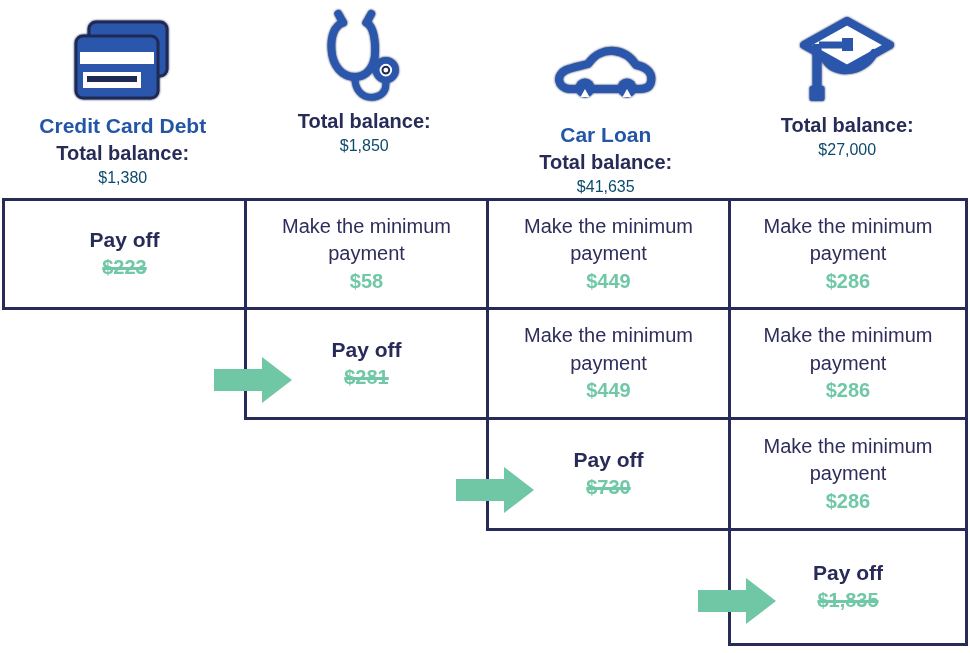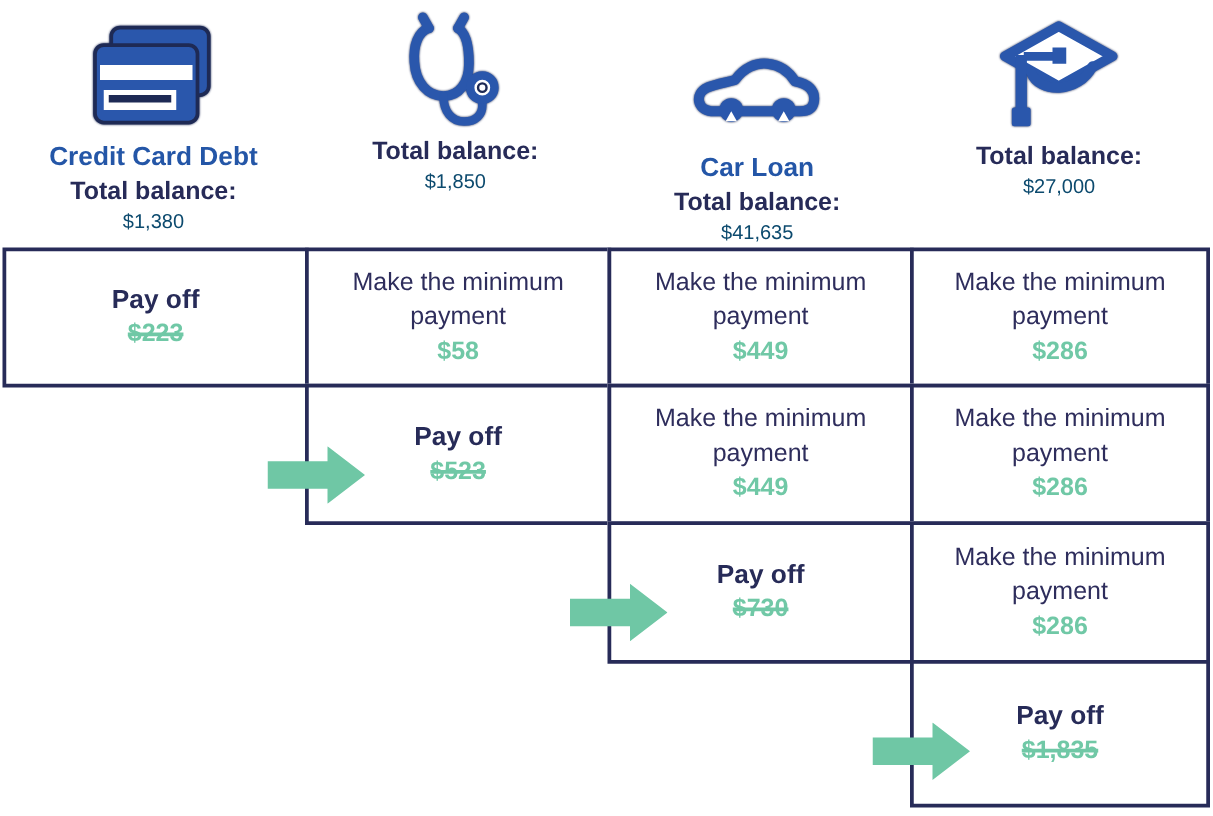--- a/index.html
+++ b/index.html
@@ -127,21 +127,21 @@
     <div class="min-label">Make the minimum payment</div>
     <div class="amount">$449</div>
   </div>
   <div class="cell" style="left:728px;top:198px;width:240px;height:112px">
     <div class="min-label">Make the minimum payment</div>
     <div class="amount">$286</div>
   </div>
 
   <div class="cell" style="left:244px;top:307px;width:245px;height:113px">
     <div class="payoff-label">Pay off</div>
-    <div class="amount struck">$523</div>
+    <div class="amount struck">$281</div>
   </div>
   <div class="cell" style="left:486px;top:307px;width:245px;height:113px">
     <div class="min-label">Make the minimum payment</div>
     <div class="amount">$449</div>
   </div>
   <div class="cell" style="left:728px;top:307px;width:240px;height:113px">
     <div class="min-label">Make the minimum payment</div>
     <div class="amount">$286</div>
   </div>
 

